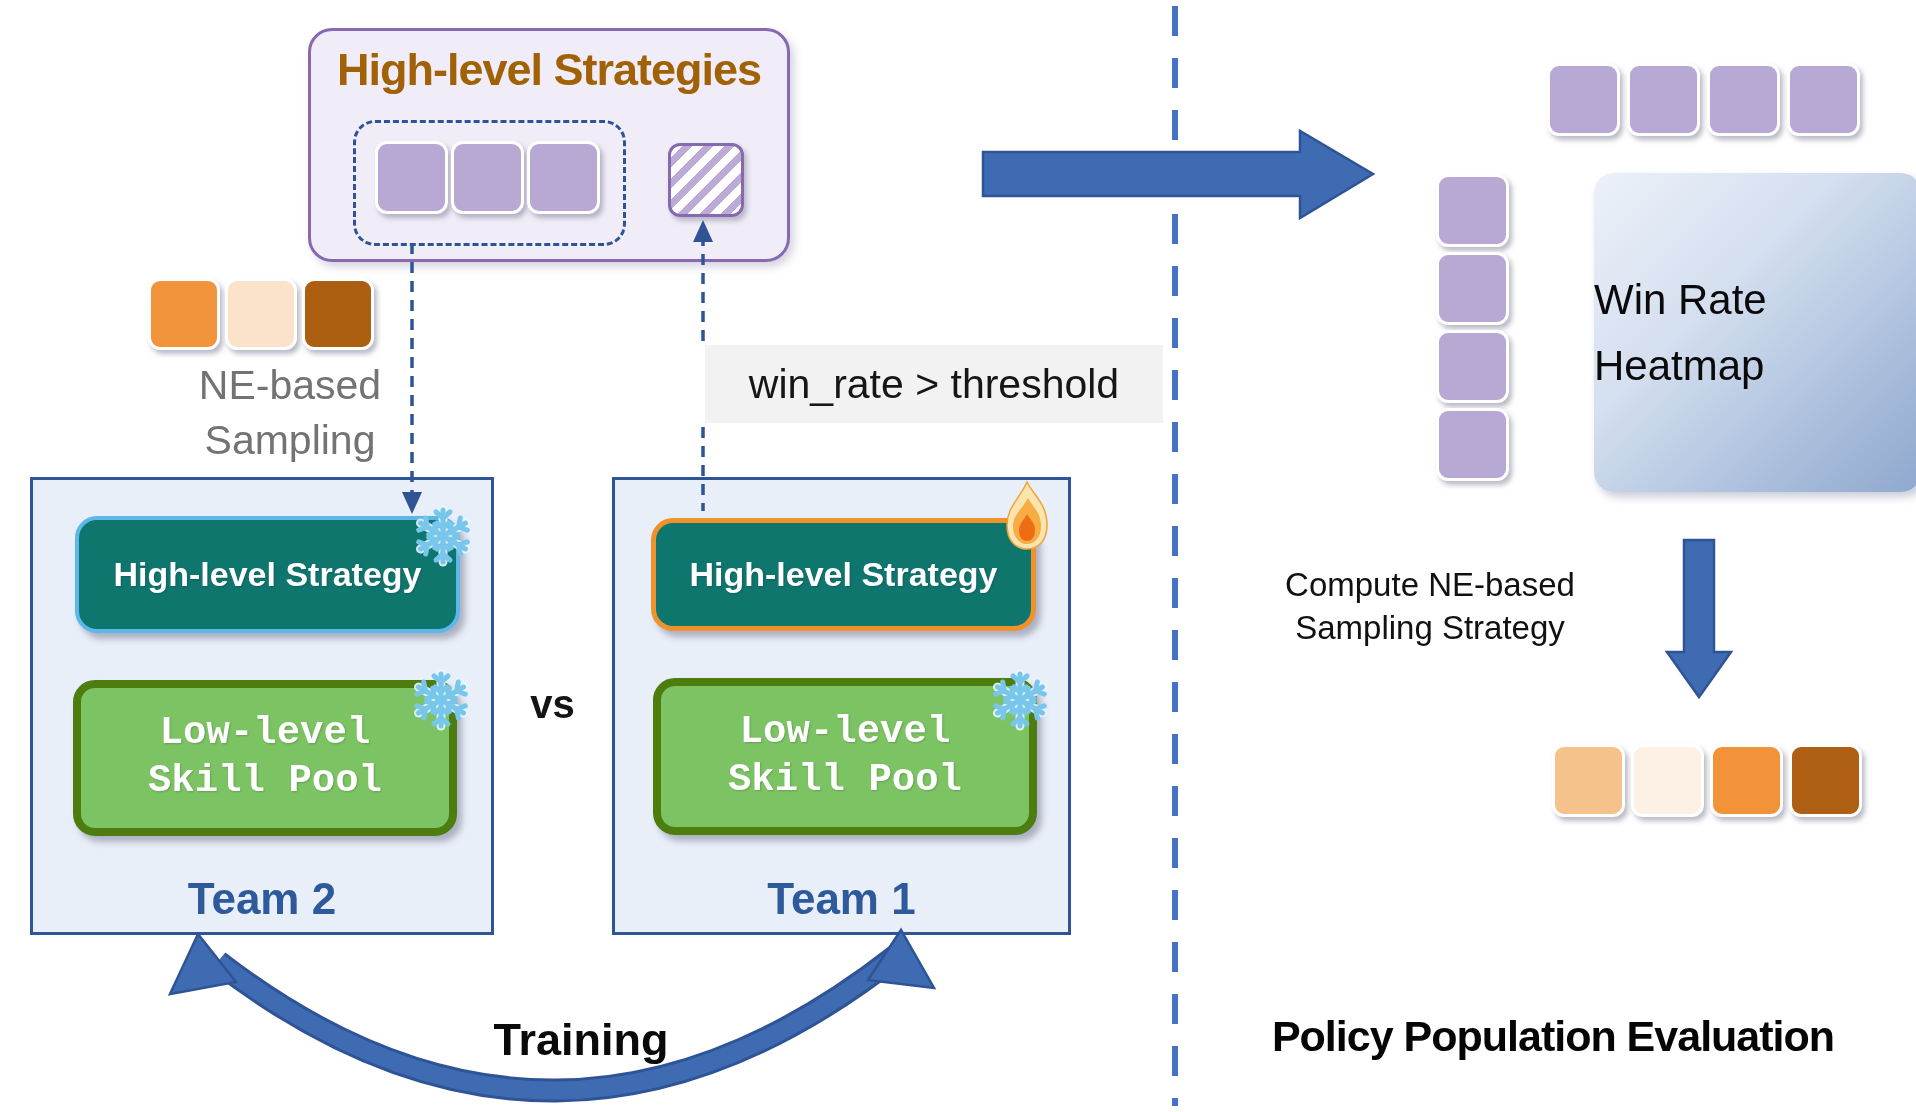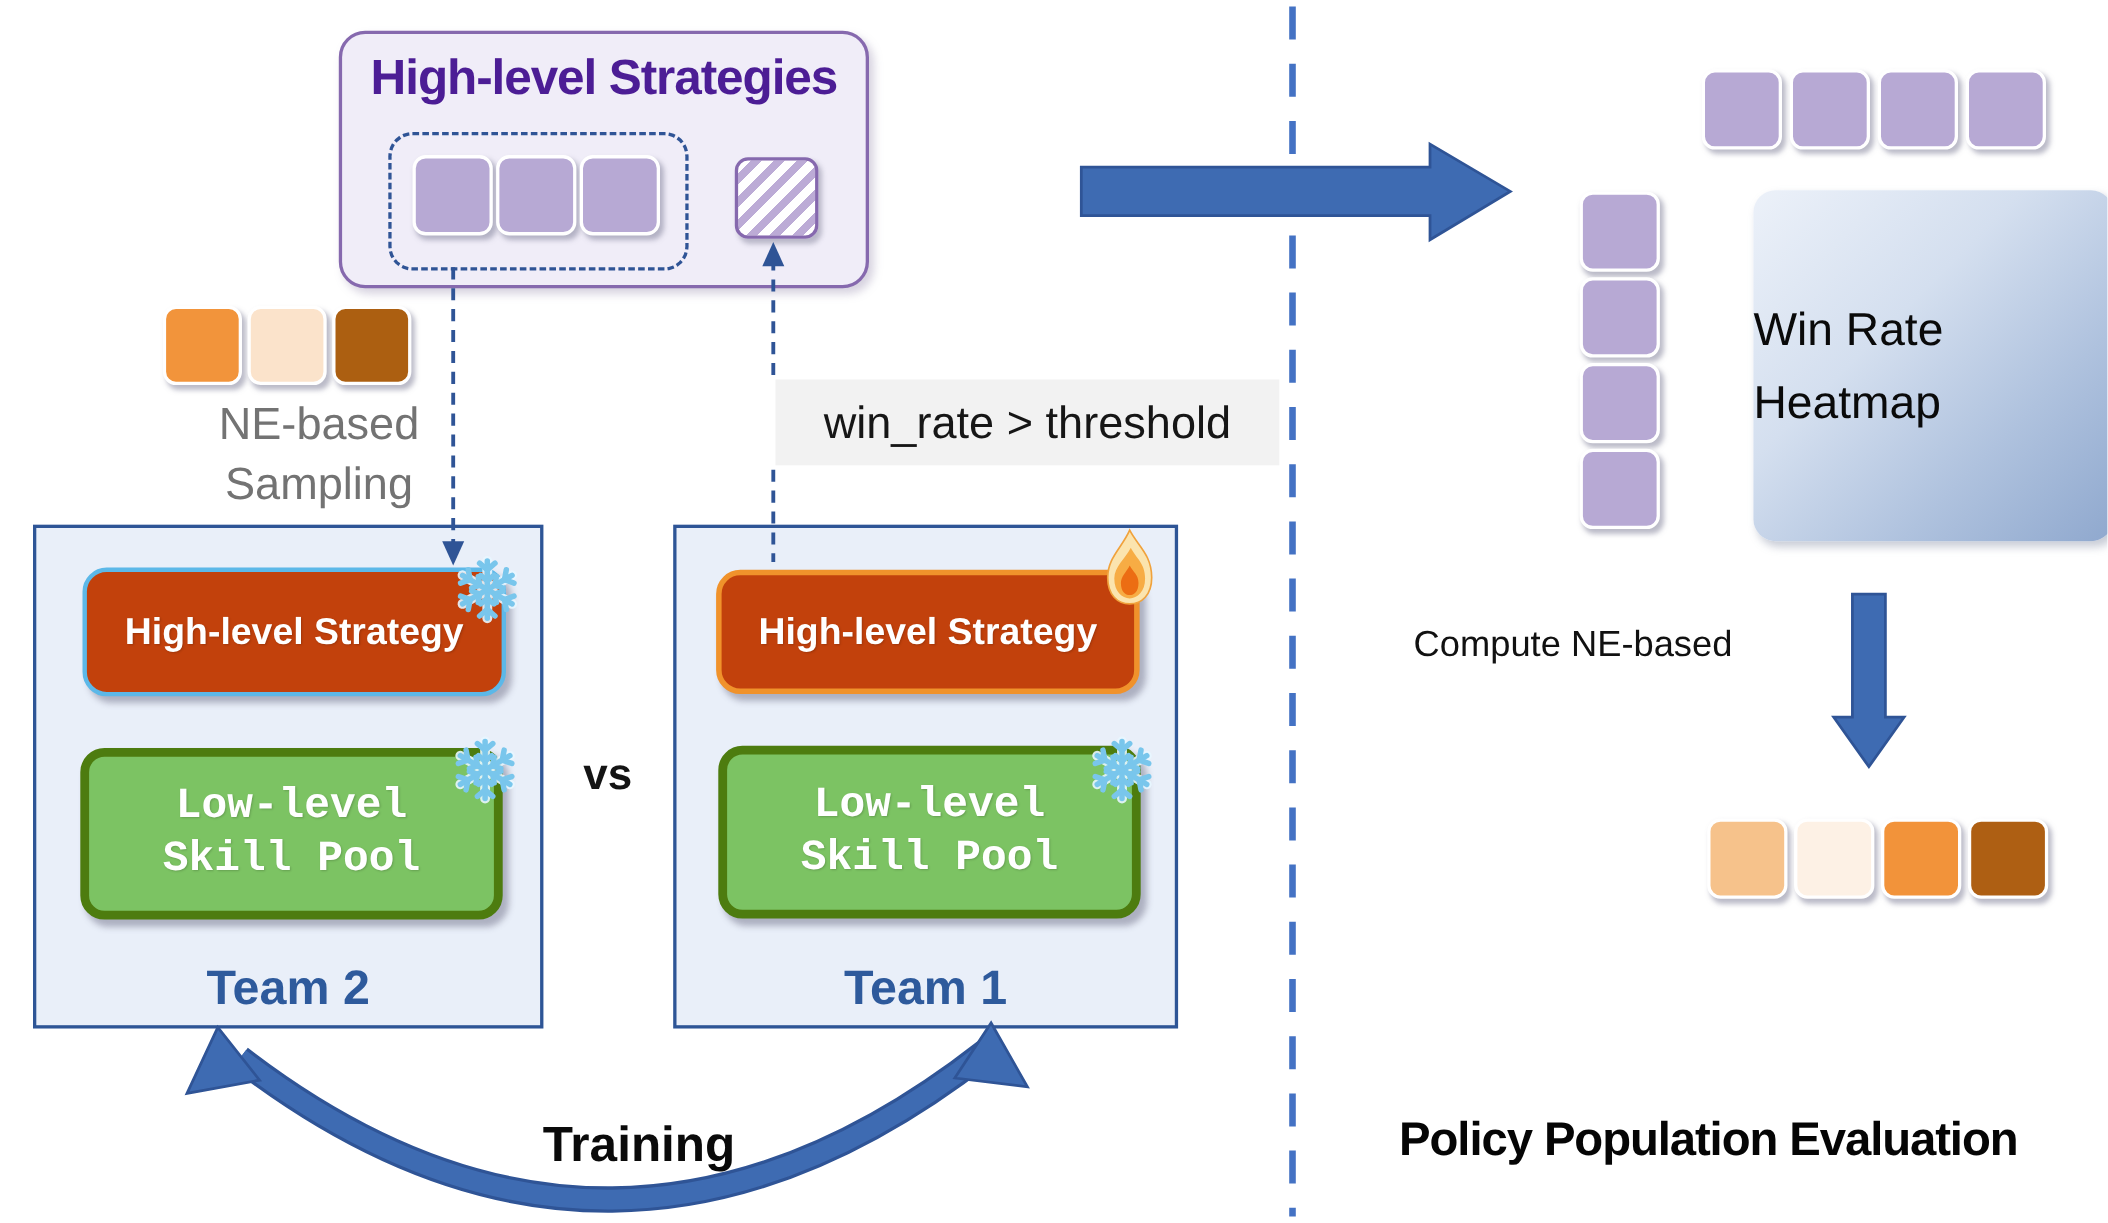--- a/index.html
+++ b/index.html
@@ -18,21 +18,21 @@
   .row{display:flex;}
   .col{display:flex;flex-direction:column;}
   
   .strategy-bank{
     left:308px;top:28px;width:482px;height:234px;background:#F0EDF8;
     border:3px solid #8669AE;border-radius:24px;box-sizing:border-box;
     box-shadow:4px 5px 8px rgba(140,130,165,.35);
   }
   .strategy-bank-title{
     width:100%;margin-top:13px;text-align:center;font-size:45px;font-weight:bold;
-    color:#4c1d95;letter-spacing:-1px;
+    color:#a16207;letter-spacing:-1px;
   }
   .dashed-pool{
     left:42px;top:89px;width:273px;height:126px;border:3px dashed #2F5496;
     border-radius:22px;box-sizing:border-box;
   }
   .bank-squares{left:64px;top:110px;gap:3px;}
   .hatched-square{
     left:357px;top:112px;width:76px;height:74px;box-sizing:border-box;
     border:3px solid #8669AE;border-radius:12px;
     background:repeating-linear-gradient(135deg,#ffffff 0 8px,#BCABD6 8px 15px);
@@ -48,21 +48,21 @@
   .team-box{
     width:464px;height:458px;background:#E9EFF9;border:3px solid #2E5596;
     box-sizing:border-box;
   }
   .inner-card{
     box-sizing:border-box;border-radius:22px;display:flex;align-items:center;
     justify-content:center;text-align:center;color:#ffffff;font-weight:bold;
     box-shadow:5px 6px 6px rgba(100,100,125,.45);
     text-shadow:1px 1px 2px rgba(0,0,0,.18);
   }
-  .hl-card{background:#c2410c;border:4px solid #5CB8E8;font-size:34px;}
+  .hl-card{background:#0f766e;border:4px solid #5CB8E8;font-size:34px;}
   .hl-card.training{border:5px solid #F0922B;}
   .ll-card{background:#7CC363;border:8px solid #4d7c0f;font-size:39px;line-height:1.22;padding:0 32px;font-family:Liberation Mono, monospace;}
   .team-label{
     width:100%;text-align:center;font-size:44px;font-weight:bold;color:#2E5A9C;
   }
   .state-icon{pointer-events:none;}
   
   .vs-label{left:505px;top:682px;width:95px;text-align:center;font-size:40px;font-weight:bold;color:#141414;}
   .winrate-label{
     left:705px;top:345px;width:458px;height:78px;background:#F2F2F2;
@@ -367,20 +367,21 @@
       <div class="sq sq-73" style="background: rgb(183, 169, 212);"></div>
       <div class="sq sq-73" style="background: rgb(183, 169, 212);"></div>
     </div>
   <div class="abs heatmap-box">
     <div>Win Rate</div>
     <div>Heatmap</div>
   </div>
 
   <div class="abs compute-label">
     <div>Compute NE-based</div>
+    <div>Sampling Strategy</div>
   </div>
 
   <div class="abs row ne-right-squares">
       <div class="sq sq-73" style="background: rgb(246, 194, 139);"></div>
       <div class="sq sq-73" style="background: rgb(253, 241, 229);"></div>
       <div class="sq sq-73" style="background: rgb(242, 147, 58);"></div>
       <div class="sq sq-73" style="background: rgb(174, 95, 19);"></div>
     </div>
 
   <div class="abs evaluation-title">Policy Population Evaluation</div>

